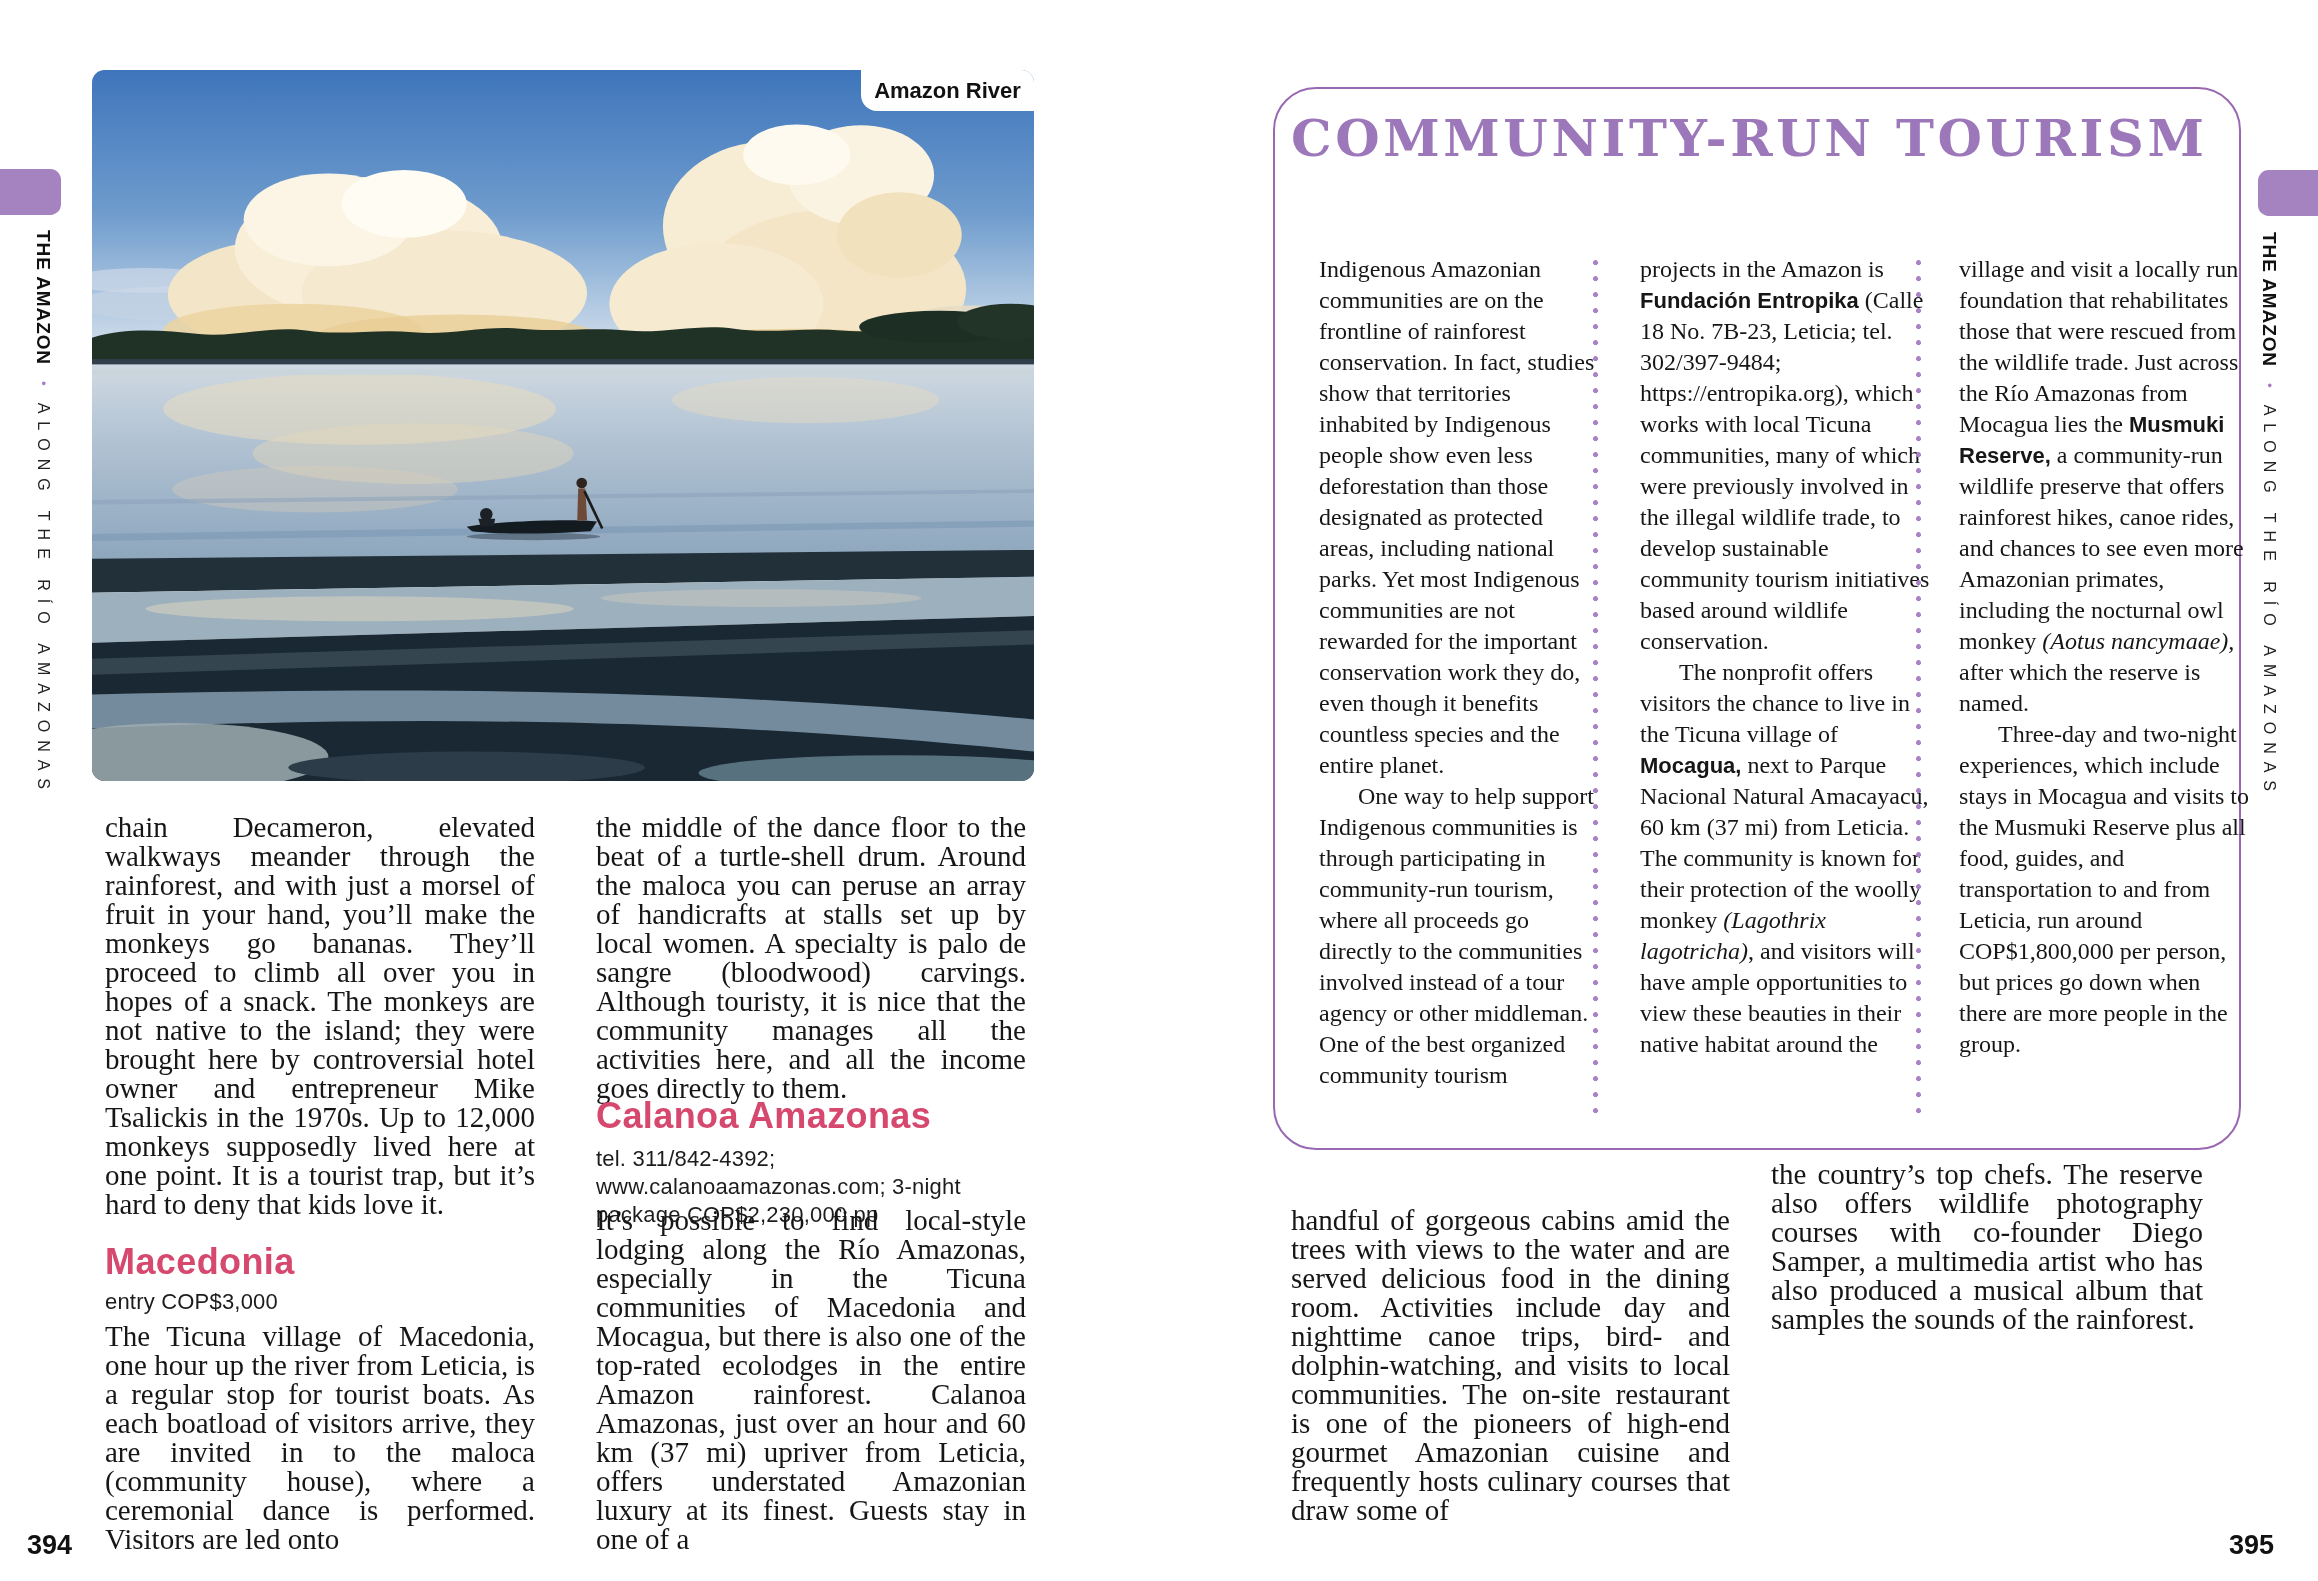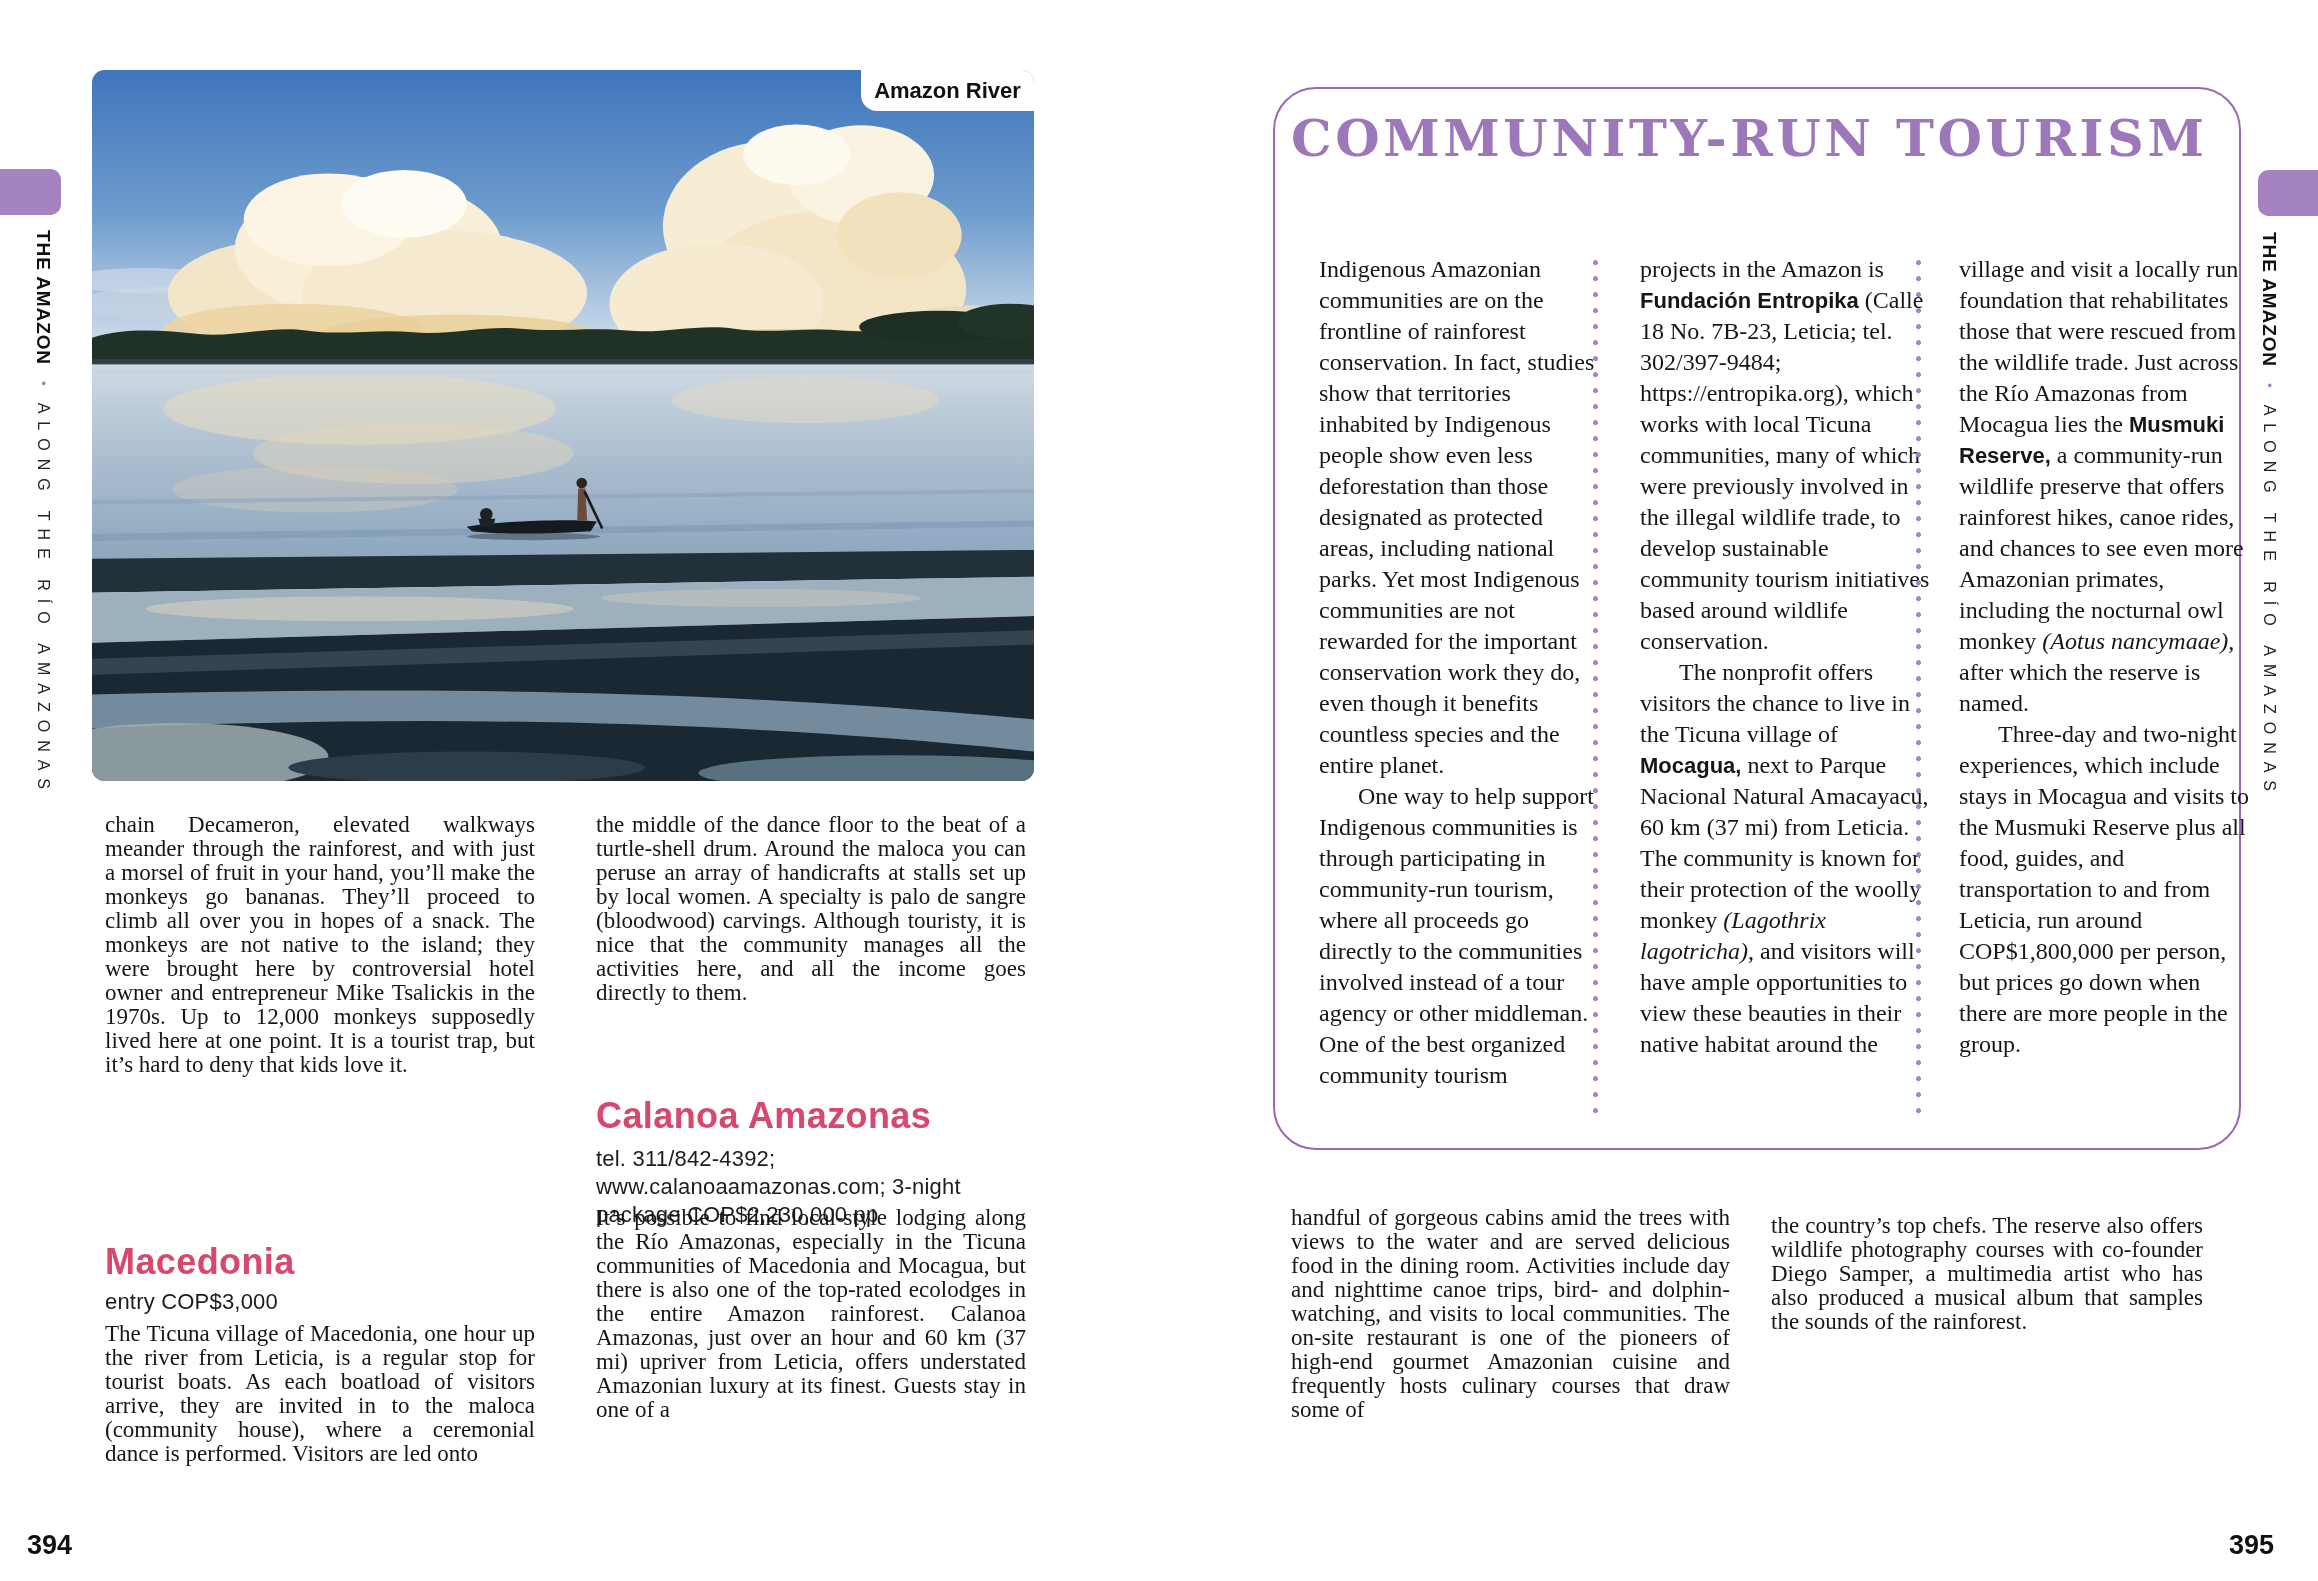--- a/index.html
+++ b/index.html
@@ -20,21 +20,21 @@
 
   
   .photo{position:absolute;left:92px;top:70px;width:942px;height:711px;border-radius:12.5px;
          overflow:hidden;}
   .photo svg{display:block;width:100%;height:100%;}
   .caption-notch{position:absolute;left:769px;top:0;width:173px;height:41px;background:#ffffff;
                  border-bottom-left-radius:16px;display:flex;align-items:center;justify-content:center;}
   .caption-notch span{font-family:"Liberation Sans",sans-serif;font-weight:bold;font-size:22px;color:#111;}
 
   
-  .col{position:absolute;text-align:justify;font-size:23px;line-height:24px;}
+  .col{position:absolute;text-align:justify;font-size:29px;line-height:29px;}
   .col p{margin:0;}
   .head-pink{position:absolute;font-family:"Liberation Sans",sans-serif;font-weight:bold;
              font-size:36px;color:#d6486e;letter-spacing:0.4px;}
   .details{position:absolute;font-family:"Liberation Sans",sans-serif;font-size:22px;
            line-height:28px;color:#1c1c1c;letter-spacing:0.2px;}
   .pagenum{position:absolute;font-family:"Liberation Sans",sans-serif;font-weight:bold;
            font-size:27px;color:#111;}
 
   
   .feature-box{position:absolute;left:1273px;top:87px;width:968px;height:1063px;
@@ -179,21 +179,21 @@
     </div>
   <div class="dotsep" style="left:1916px;"></div>
   <div class="fb-col" style="left:1935px;width:291px;">
       <p><span>village and visit a locally run foundation that rehabilitates those that were rescued from the wildlife trade. Just across the Río Amazonas from Mocagua lies the </span><span style="font-weight: bold; font-family: &quot;Liberation Sans&quot;, sans-serif; font-size: 22px;">Musmuki Reserve,</span><span> a community-run wildlife preserve that offers rainforest hikes, canoe rides, and chances to see even more Amazonian primates, including the nocturnal owl monkey </span><span style="font-style: italic;">(Aotus nancymaae),</span><span> after which the reserve is named.</span></p>
       <p class="ind"><span>Three-day and two-night experiences, which include stays in Mocagua and visits to the Musmuki Reserve plus all food, guides, and transportation to and from Leticia, run around COP$1,800,000 per person, but prices go down when there are more people in the group.</span></p>
     </div>
 
   <div class="col" style="left:1291px;top:1206px;width:439px;">
     <p>handful of gorgeous cabins amid the trees with views to the water and are served delicious food in the dining room. Activities include day and nighttime canoe trips, bird- and dolphin-watching, and visits to local communities. The on-site restaurant is one of the pioneers of high-end gourmet Amazonian cuisine and frequently hosts culinary courses that draw some of</p>
   </div>
-  <div class="col" style="left:1771px;top:1214px;width:432px;">
+  <div class="col" style="left:1771px;top:1160px;width:432px;">
       <p><span>the country’s top chefs. The reserve also offers wildlife photography courses with co-founder Diego Samper, a multimedia artist who has also produced a musical album that samples the sounds of the rainforest.</span></p>
     </div>
 
   <div class="pagenum" style="left:27px;top:1530px;">394</div>
   <div class="pagenum" style="left:2229px;top:1530px;">395</div>
 
 </div>
 
 
 </body></html>

